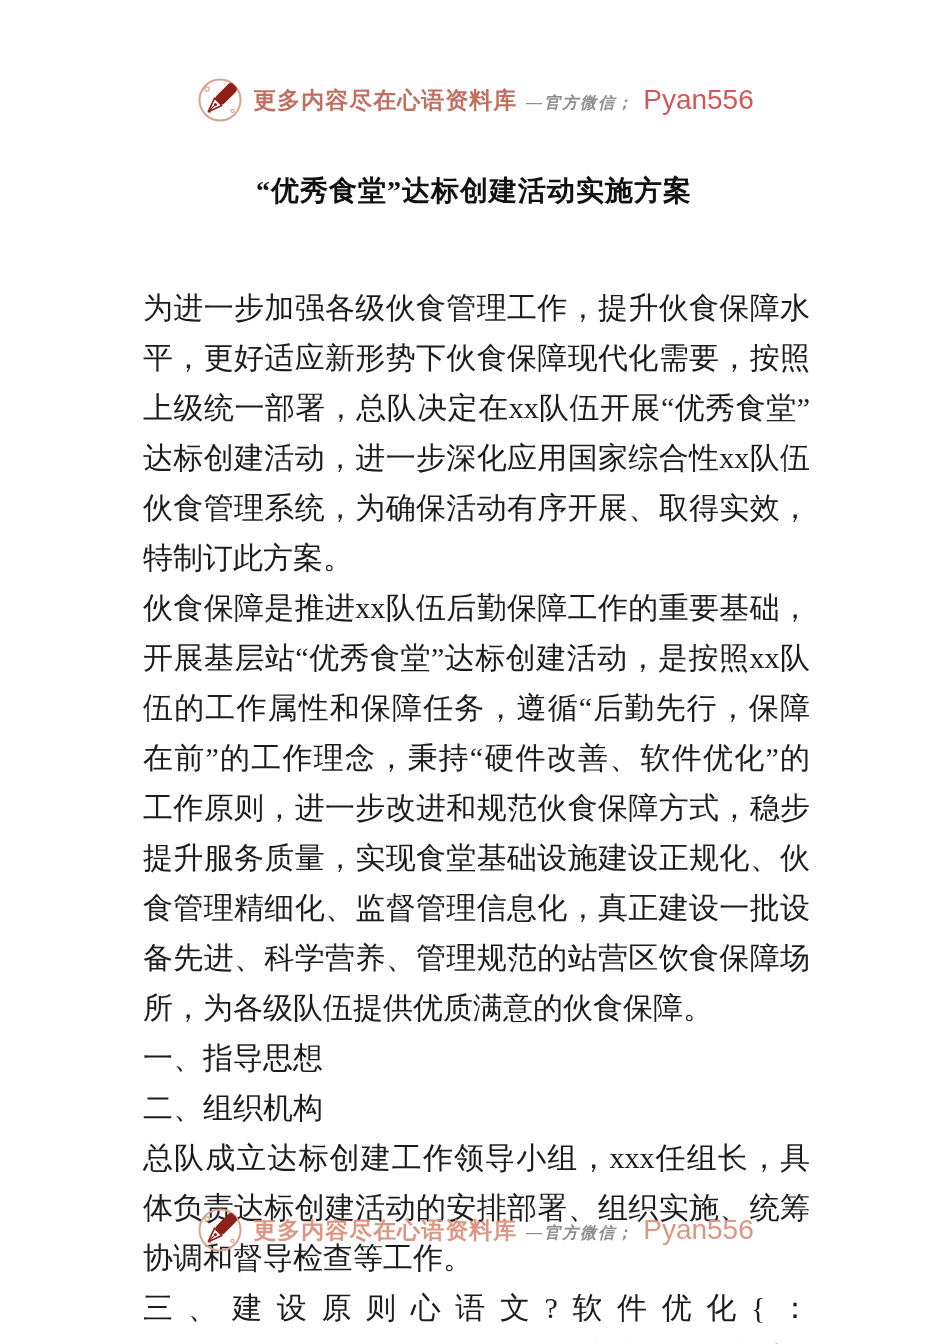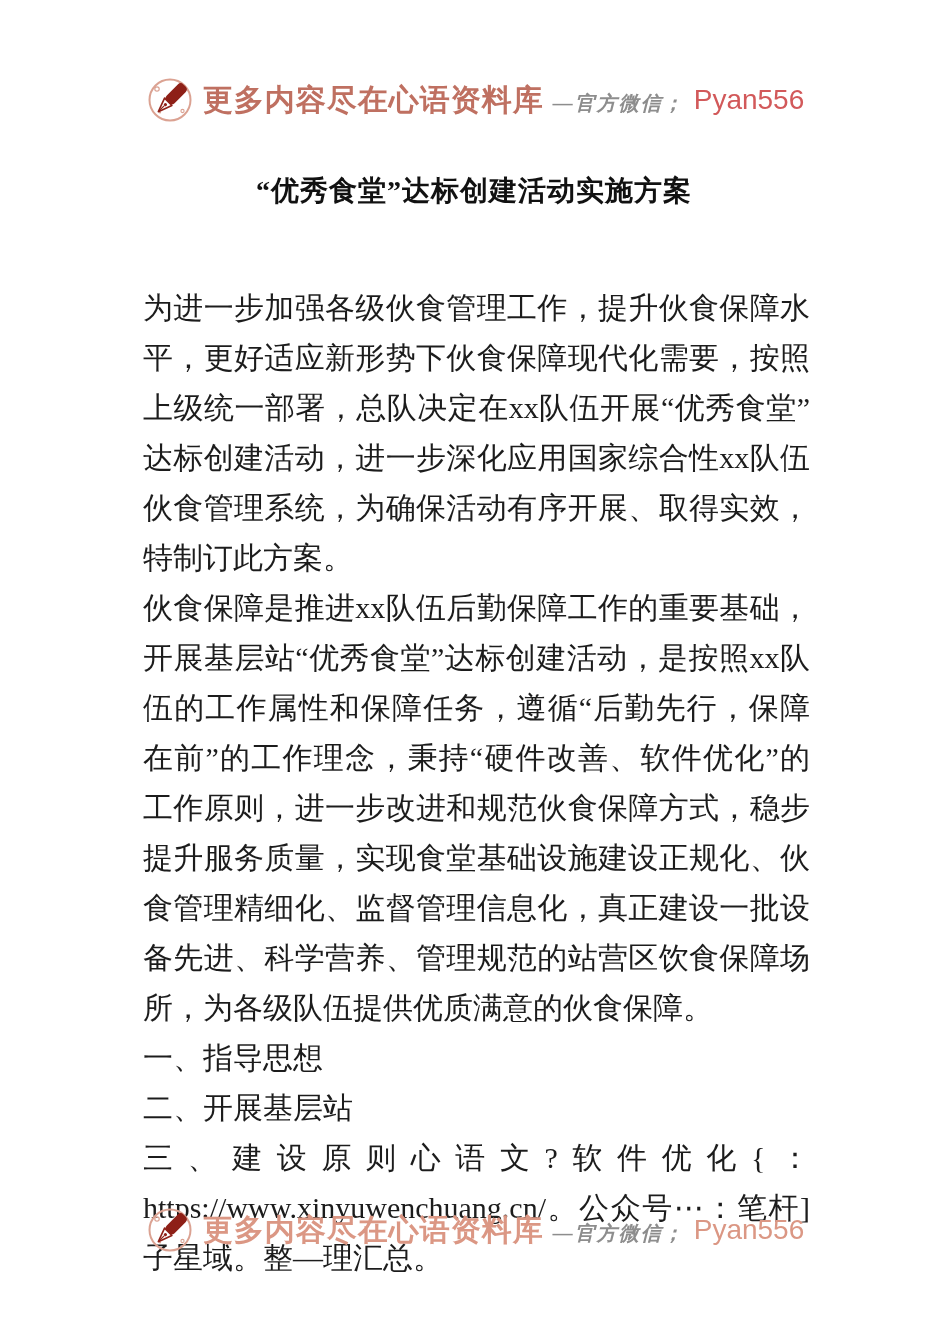--- a/index.html
+++ b/index.html
@@ -24,28 +24,28 @@
     display: flex;
     align-items: center;
     justify-content: center;
     gap: 9px;
     white-space: nowrap;
   }
   .brand-row.header { top: 76px; }
   .brand-row.footer { top: 1206px; }
   .brand-logo { flex: 0 0 auto; display: block; }
   .brand-cn {
-    font-size: 30px;
+    font-size: 23px;
     font-weight: 700;
     letter-spacing: 1px;
   }
   .header .brand-cn { color: var(--brand-header-text, #bf7061); }
   .footer .brand-cn { color: var(--brand-footer-text, #db9784); }
   .brand-sep {
-    font-size: 20px;
+    font-size: 16px;
     font-style: italic;
     font-weight: 600;
     color: var(--brand-separator-gray, #8d8d8d);
     letter-spacing: 2px;
     margin-top: 6px;
   }
   .brand-id {
     font-family: "Liberation Sans", "DejaVu Sans", sans-serif;
     font-size: 28px;
     color: var(--wechat-id-red, #d2595a);
@@ -104,21 +104,22 @@
     <span class="brand-sep">—官方微信；</span>
     <span class="brand-id">Pyan556</span>
   </div>
 
   <h1 class="doc-title">“优秀食堂”达标创建活动实施方案</h1>
 
   <div class="content">
     <p>为进一步加强各级伙食管理工作，提升伙食保障水平，更好适应新形势下伙食保障现代化需要，按照上级统一部署，总队决定在xx队伍开展“优秀食堂”达标创建活动，进一步深化应用国家综合性xx队伍伙食管理系统，为确保活动有序开展、取得实效，特制订此方案。</p>
     <p>伙食保障是推进xx队伍后勤保障工作的重要基础，开展基层站“优秀食堂”达标创建活动，是按照xx队伍的工作属性和保障任务，遵循“后勤先行，保障在前”的工作理念，秉持“硬件改善、软件优化”的工作原则，进一步改进和规范伙食保障方式，稳步提升服务质量，实现食堂基础设施建设正规化、伙食管理精细化、监督管理信息化，真正建设一批设备先进、科学营养、管理规范的站营区饮食保障场所，为各级队伍提供优质满意的伙食保障。</p>
     <p>一、指导思想</p>
-    <p>二、开展基层站</p>
+    <p>二、组织机构</p>
+    <p>总队成立达标创建工作领导小组，xxx任组长，具体负责达标创建活动的安排部署、组织实施、统筹协调和督导检查等工作。</p>
     <p>三、建设原则心语文?软件优化{：https://www.xinyuwenchuang.cn/。公众号⋯：笔杆]子星域。整—理汇总。</p>
   </div>
 
   <div class="brand-row footer">
     <svg class="brand-logo" width="48" height="48" viewBox="0 0 48 48" aria-hidden="true">
       <circle cx="24" cy="24" r="20.5" fill="none" stroke="var(--logo-light, #dba292)" stroke-width="2"></circle>
       <circle cx="11" cy="13" r="2.2" fill="none" stroke="var(--logo-light, #dba292)" stroke-width="1.2"></circle>
       <circle cx="36.5" cy="35" r="1.6" fill="none" stroke="var(--logo-light, #dba292)" stroke-width="1.1"></circle>
       <circle cx="14" cy="36.5" r="1.1" fill="var(--logo-light, #dba292)"></circle>
       <g transform="rotate(45 24 24)">

